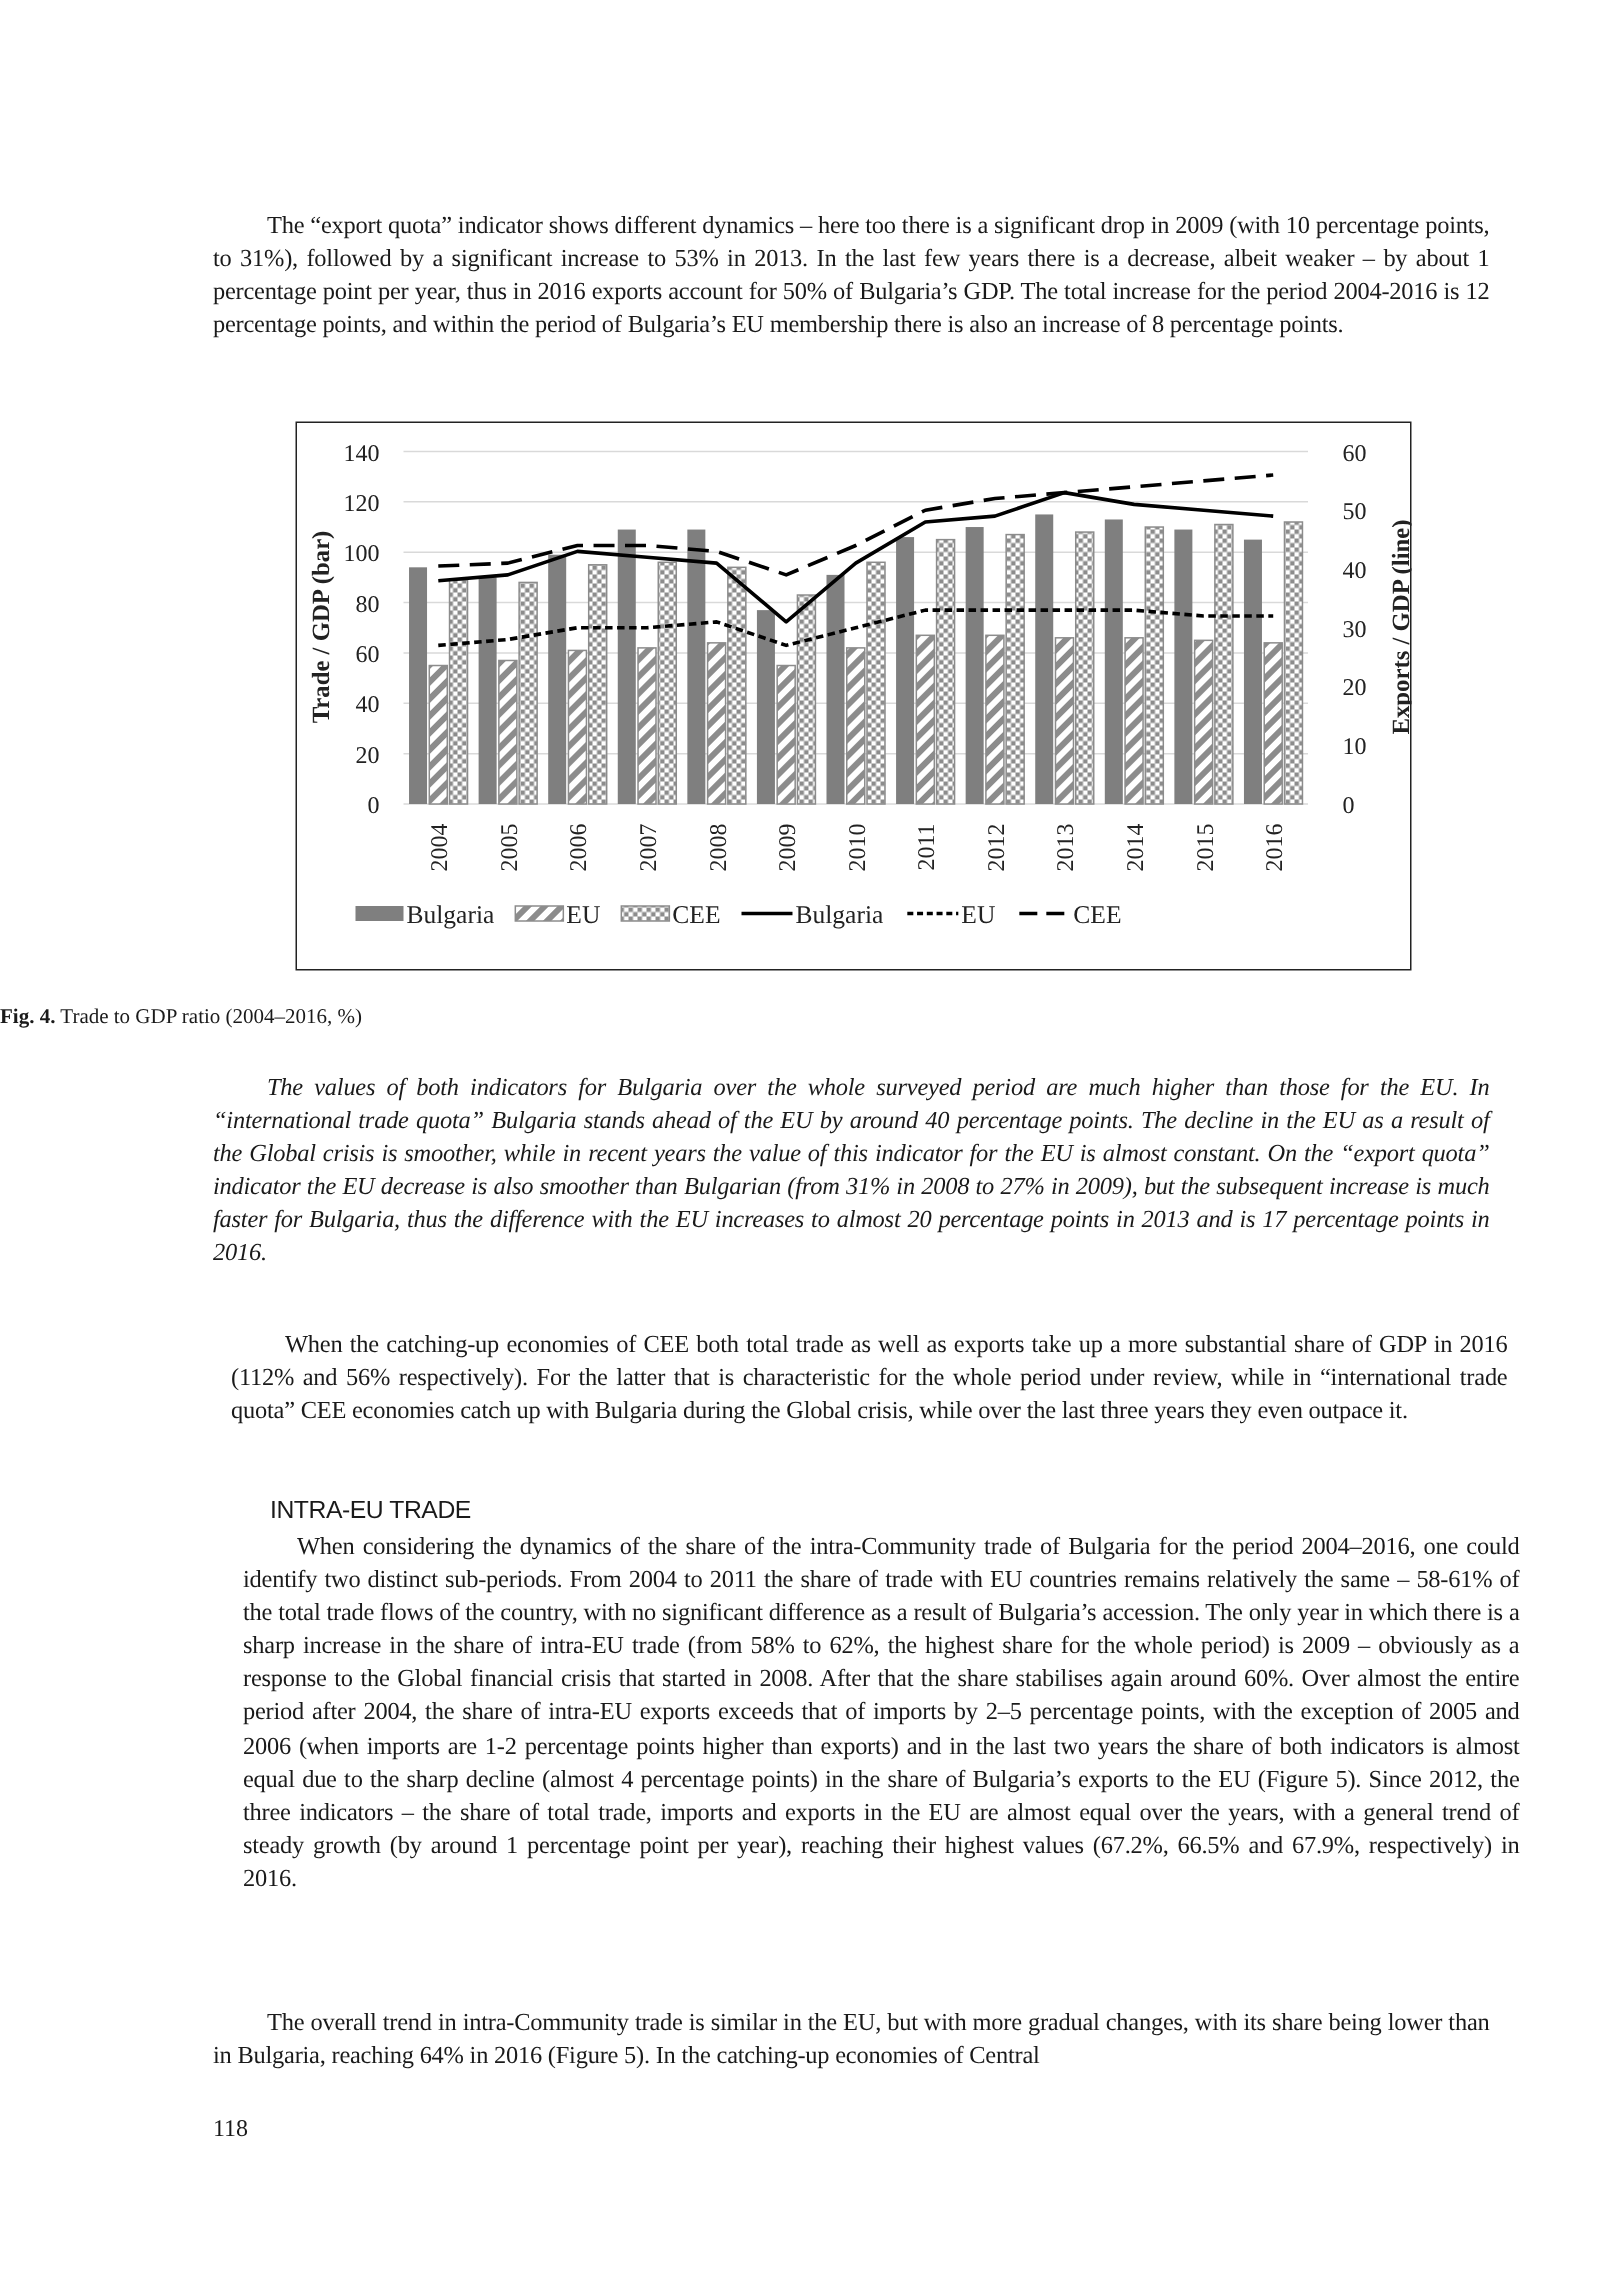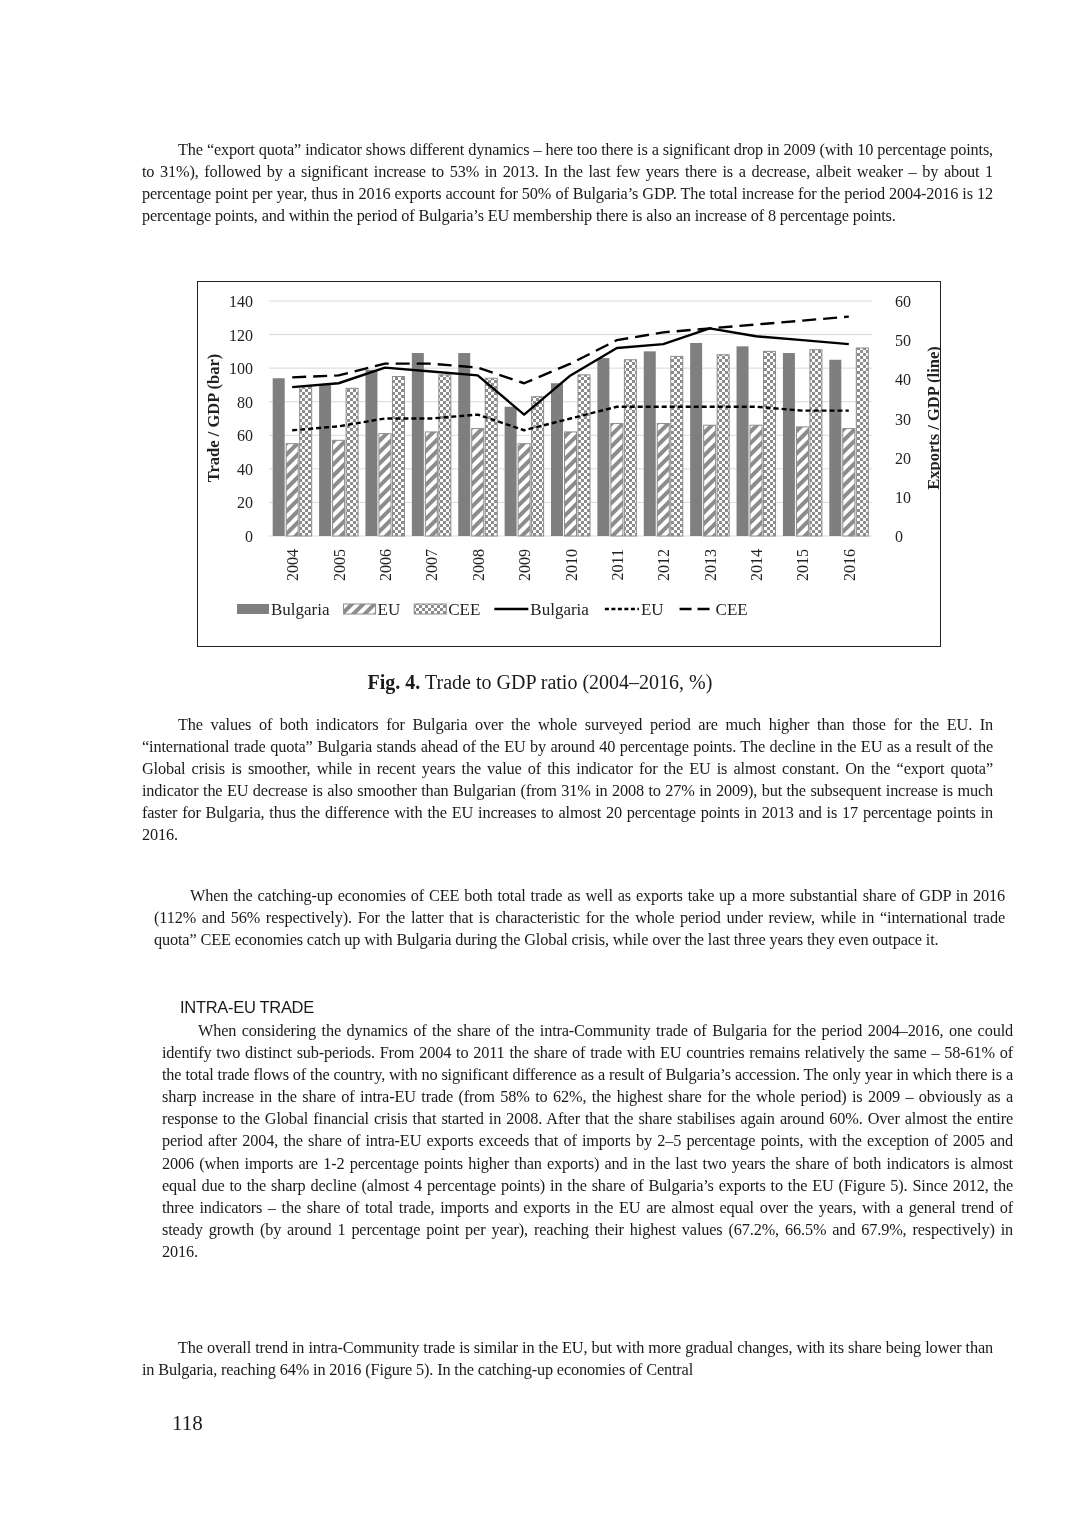--- a/index.html
+++ b/index.html
@@ -3,29 +3,29 @@
 <meta charset="utf-8">
 <style>
   html, body { margin: 0; padding: 0; background: #ffffff; }
   body { width: 1080px; height: 1528px; position: relative; overflow: hidden;
          font-family: "Liberation Serif", "DejaVu Serif", serif; color: #1a1a1a; }
   .page { position: absolute; left: 0; top: 0; width: 1010px; height: 1528px; }
   .para { position: absolute; left: 142px; width: 851px; font-size: 16.3px; line-height: 22.1px;
           text-align: justify; margin: 0; letter-spacing: -0.15px; }
   .para .ind { display: inline-block; width: 36px; }
   #p1 { top: 139px; }
-  #p2 { top: 714px; }
+  #p2 { top: 714px; font-style: italic; }
   #p3 { top: 885px; margin-left: 12px; }
   #p4 { top: 1020px; margin-left: 20px; }
   #p5 { top: 1337px; }
   .heading { position: absolute; left: 180px; top: 998px; font-family: "Liberation Sans", "DejaVu Sans", sans-serif;
              font-weight: normal; font-size: 16.5px; letter-spacing: -0.3px; margin: 0; }
-  .caption { position: absolute; left: 0; width: 1080px; top: 671px; text-align: center; font-size: 20px; }
+  .caption { position: absolute; left: 0; width: 1080px; top: 671px; font-size: 14px; }
   .caption b { font-weight: bold; }
-  .page-number { position: absolute; left: 142px; top: 1411px; font-size: 21px; margin-left: 30px; }
+  .page-number { position: absolute; left: 142px; top: 1411px; font-size: 16px; }
   .chart-frame { position: absolute; left: 197px; top: 281px; width: 744px; height: 366px;
                  border: 1.5px solid #222; box-sizing: border-box; }
   #chart { position: absolute; left: 197px; top: 281px; }
   .tick { font-family: "Liberation Serif", serif; font-size: 16px; fill: #222; }
   .axis-title { font-family: "Liberation Serif", serif; font-size: 16.5px; font-weight: bold; fill: #222; }
   .legend-text { font-family: "Liberation Serif", serif; font-size: 17px; fill: #222; }
 </style>
 </head>
 <body>
 

